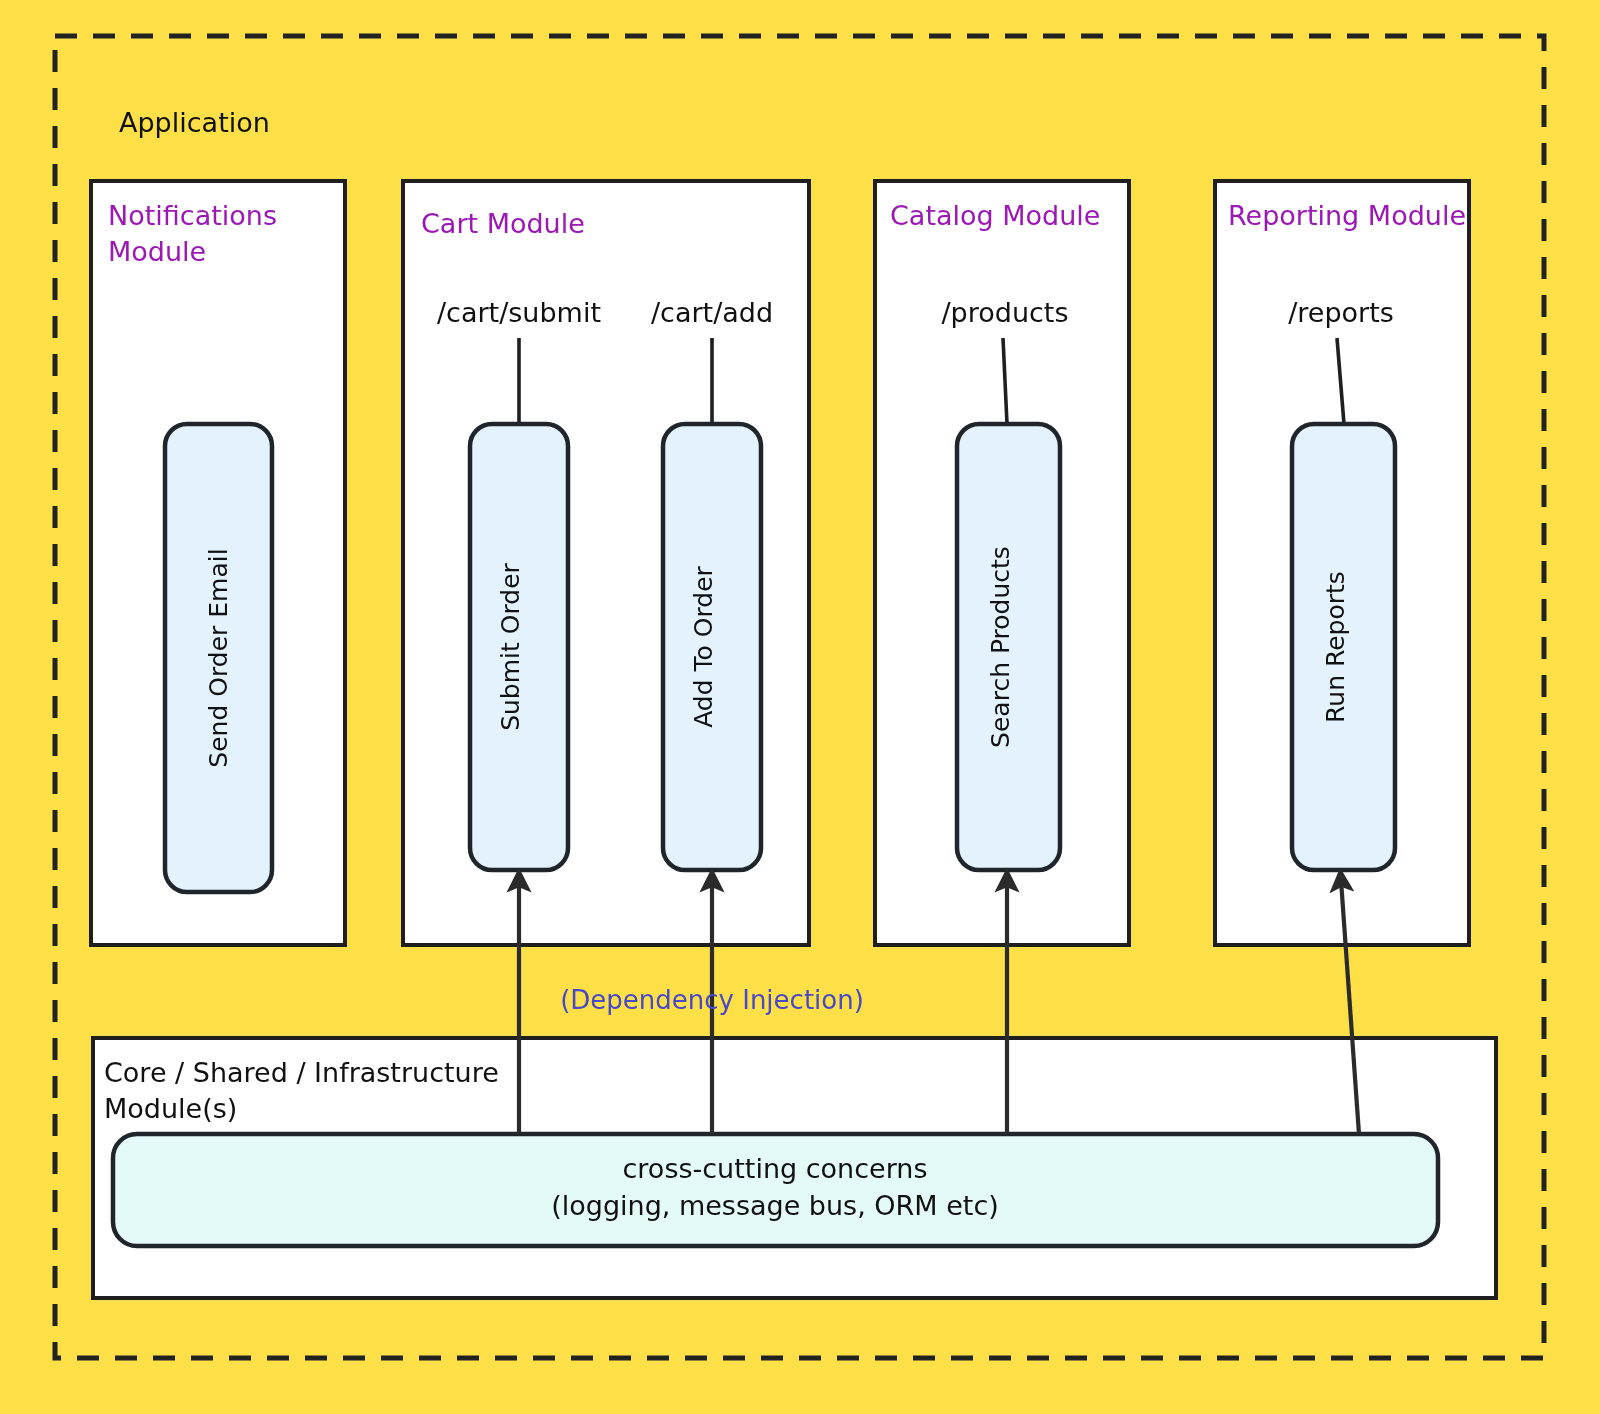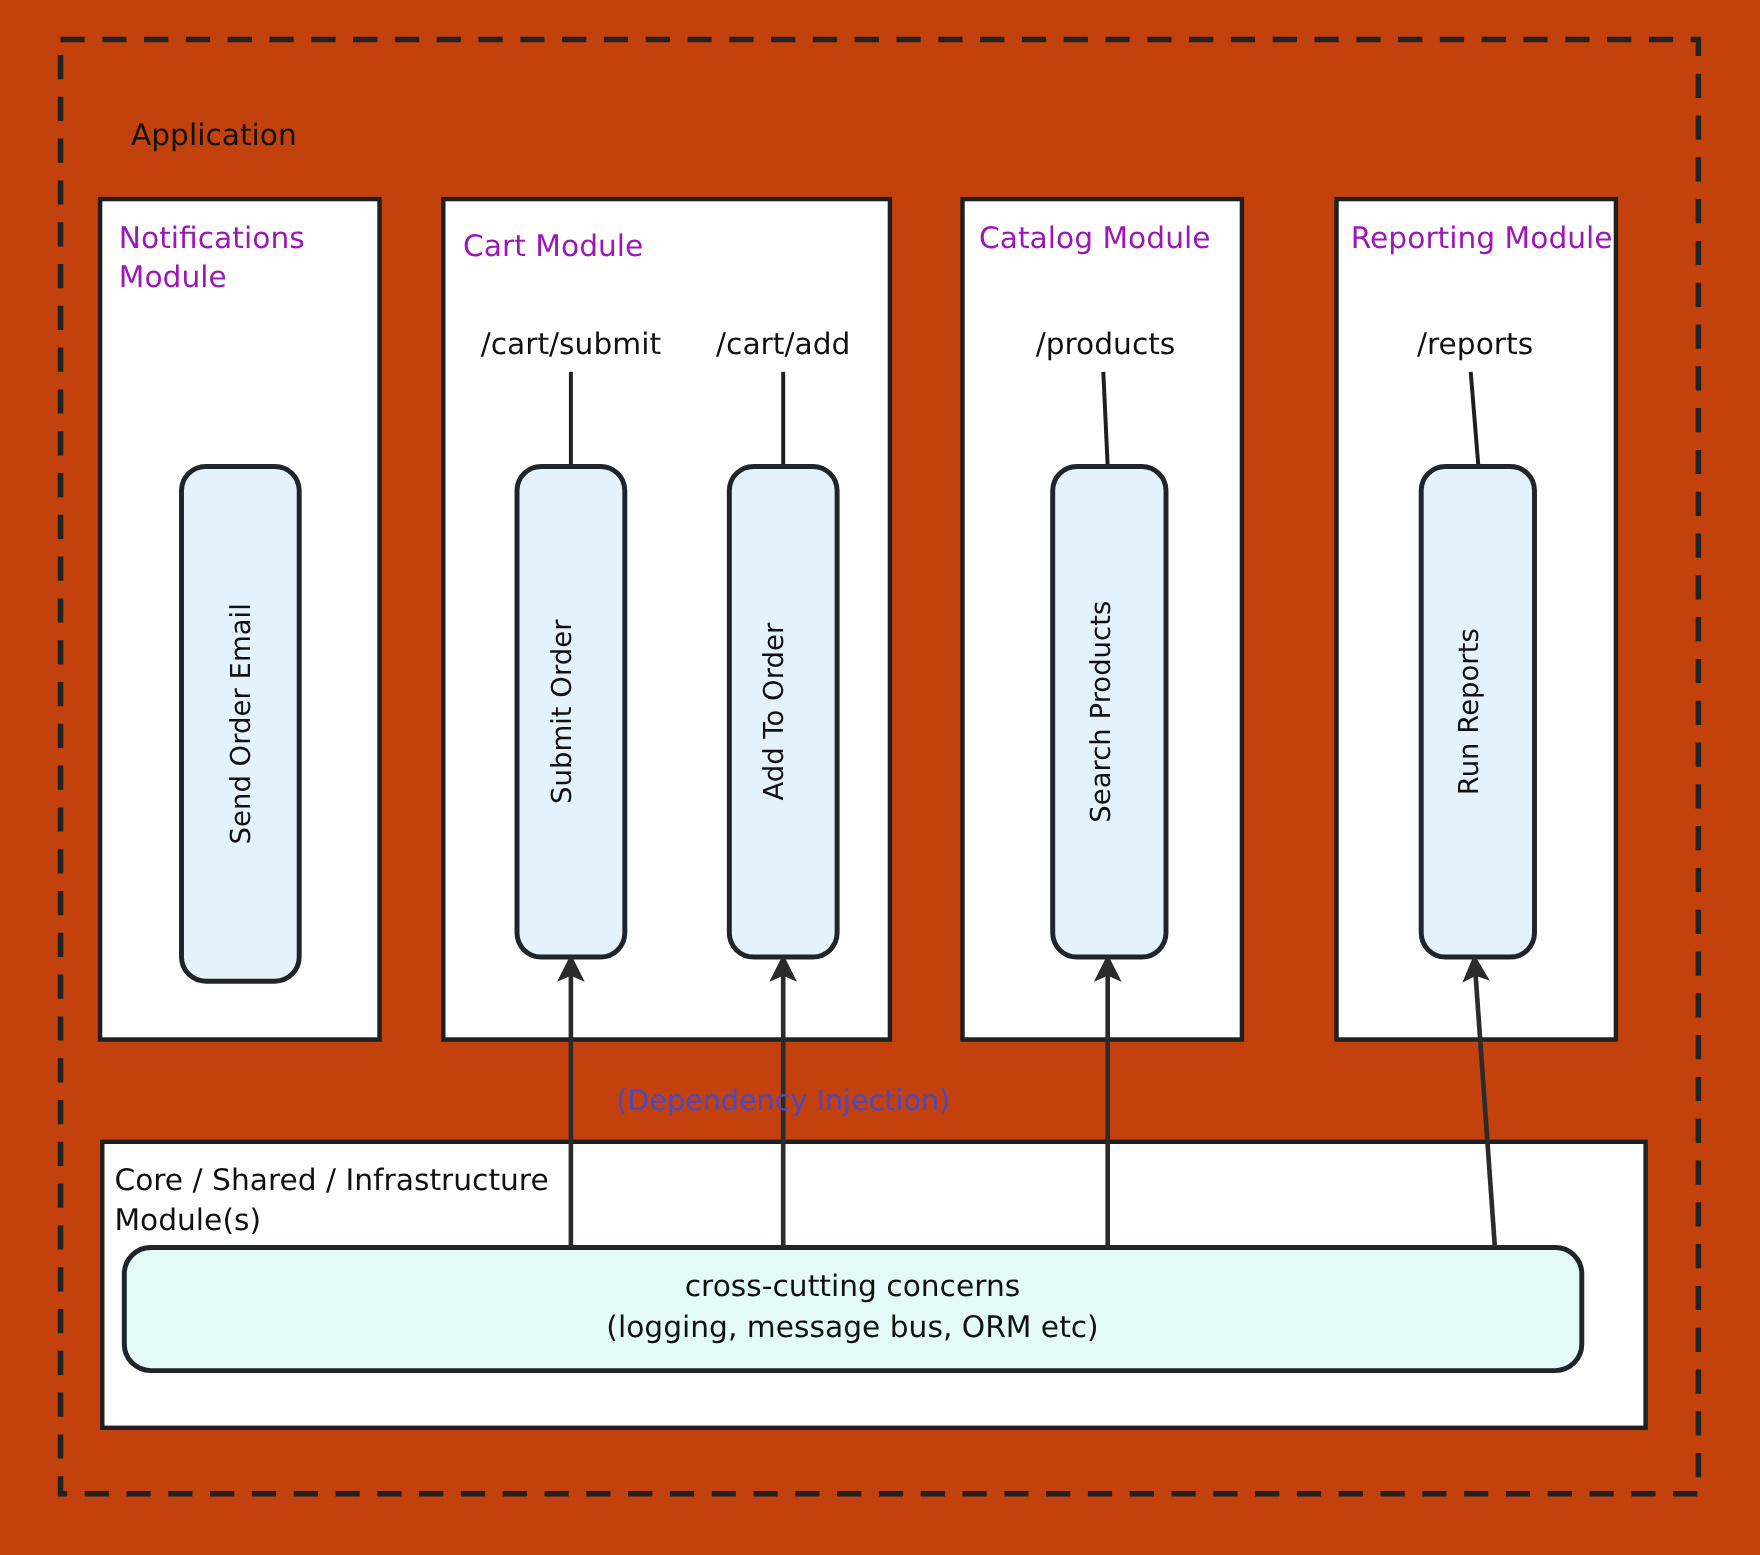--- a/index.html
+++ b/index.html
@@ -4,21 +4,21 @@
 <style>
   html, body {
     margin: 0;
     padding: 0;
     background: #ffffff;
   }
   #canvas {
     position: relative;
     width: 1600px;
     height: 1414px;
-    background: #c2410c;
+    background: #fde047;
     font-family: "DejaVu Sans", "Liberation Sans", sans-serif;
     overflow: hidden;
   }
   svg#diagram {
     position: absolute;
     left: 0;
     top: 0;
     width: 1600px;
     height: 1414px;
   }

